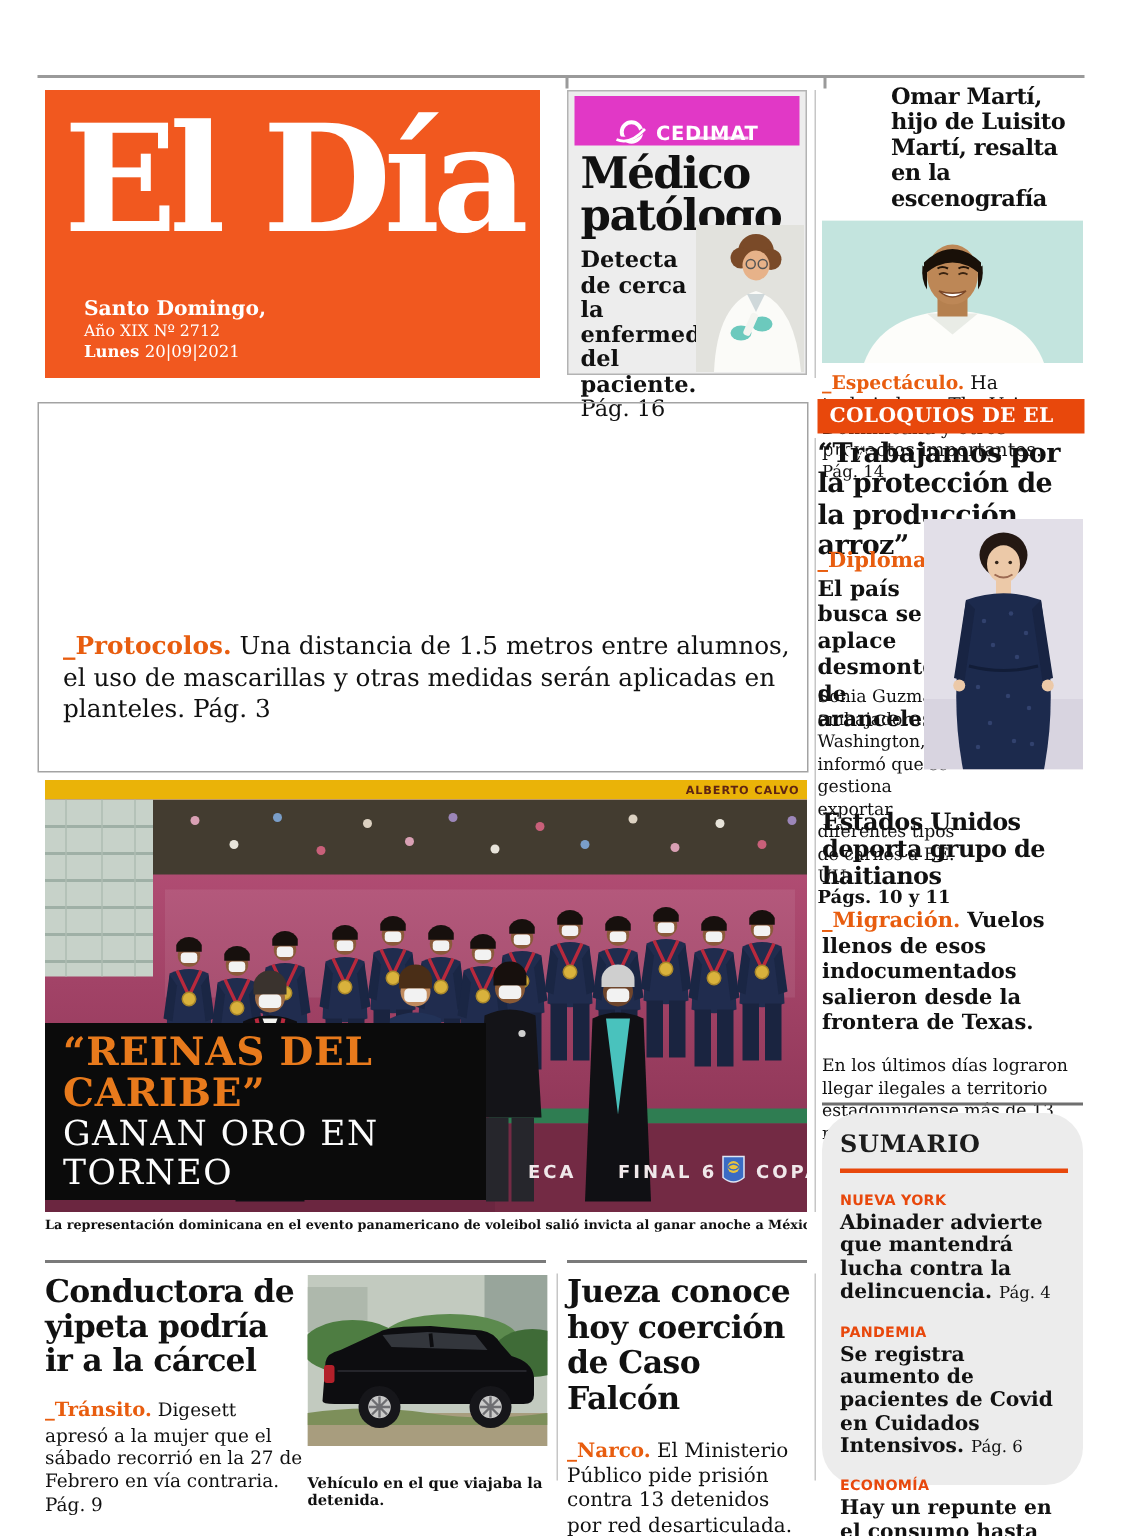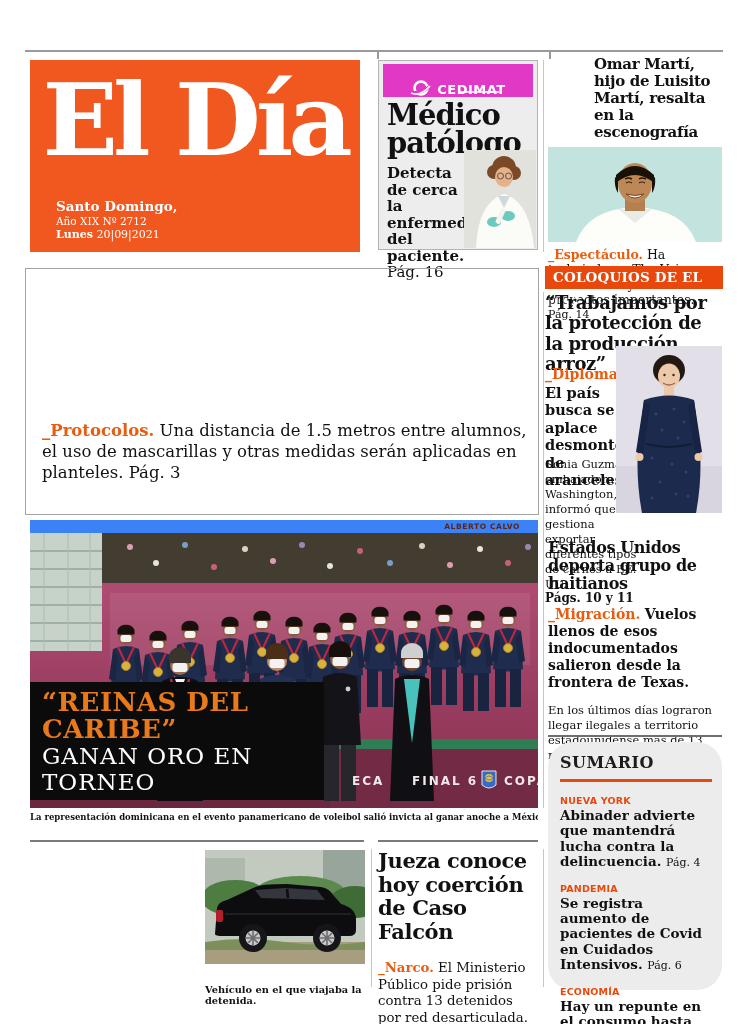--- a/index.html
+++ b/index.html
@@ -67,22 +67,22 @@
   .sumario{left:548px;top:742px;width:174px;height:248px;background:#ececec;box-sizing:border-box;
            padding:11px 10px 0 12px;border-radius:25px;}
   .sum-title{font-size:16px;font-weight:bold;letter-spacing:.5px;color:#1c1c1c;}
   .sum-rule{height:3px;background:#e8480c;margin-top:7px;}
   .sum-item{margin-top:13px;}
   .sum-cat{font-family:"DejaVu Sans",sans-serif;font-weight:bold;font-size:9.5px;color:#e8480c;letter-spacing:.2px;}
   .sum-text{font-size:13.5px;font-weight:bold;line-height:1.14;margin-top:2px;}
   .sum-text .pref{font-size:11px;}
   
   .vball{left:30px;top:520px;width:508px;height:288px;}
-  .credit{height:13px;background:#3b82f6;color:#5e2413;font-family:"DejaVu Sans",sans-serif;
-          font-weight:bold;font-size:7.5px;text-align:right;line-height:13px;padding-right:18px;
+  .credit{height:13px;background:#eab308;color:#5e2413;font-family:"DejaVu Sans",sans-serif;
+          font-weight:bold;font-size:7.5px;text-align:right;line-height:13px;padding-right:5px;
           letter-spacing:.6px;box-sizing:border-box;}
   .overlay{position:absolute;left:0;bottom:8px;width:294px;background:#0b0b0b;box-sizing:border-box;
            padding:7px 8px 5px 12px;}
   .ov1{color:#e87a1c;font-weight:bold;font-size:26px;line-height:1.05;letter-spacing:.5px;}
   .ov2{color:#fdfdfd;font-size:23px;line-height:1.1;letter-spacing:1px;margin-top:1px;}
   .vcap{left:30px;top:812px;width:508px;font-size:8.5px;font-weight:bold;white-space:nowrap;overflow:hidden;}
   
   .bot-div{top:840px;height:2px;background:#7a7a7a;}
   .conductora{left:30px;top:849px;width:172px;}
   .cond-h{font-size:21px;font-weight:bold;line-height:1.1;letter-spacing:-.5px;}
@@ -378,20 +378,28 @@
     </div>
   </div>
   <div class="abs vcap">
     <span>La representación dominicana en el evento panamericano de voleibol salió invicta al ganar anoche a México y conquistar la presea.</span>
     
   </div>
 
   <div class="abs bot-div" style="left:30px;width:334px;"></div>
   <div class="abs bot-div" style="left:378px;width:160px;"></div>
 
+  <div class="abs conductora">
+    <div class="cond-h">Conductora de yipeta podría ir a la cárcel</div>
+    <p class="kick-para cond-k">
+      <span class="kprefix">_</span><span class="kicker">Tránsito.</span>
+      <span class="kbody">Digesett apresó a la mujer que el sábado recorrió en la 27 de Febrero en vía contraria.</span>
+      <span class="kbody">Pág. 9</span>
+    </p>
+  </div>
 
   <div class="abs suv">
     <svg width="160" height="114" viewBox="0 0 160 114">
       <rect width="160" height="114" fill="#c2cabf"></rect>
       <rect x="118" y="0" width="42" height="44" fill="#98a59b"></rect>
       <path d="M124,6 H154 M124,14 H154 M124,22 H154 M124,30 H154" stroke="#8795
 8b" stroke-width="2"></path>
       <rect x="0" y="8" width="40" height="30" fill="#aeb8ac"></rect>
       <ellipse cx="30" cy="48" rx="34" ry="18" fill="#4e7d42"></ellipse>
       <ellipse cx="95" cy="42" rx="45" ry="16" fill="#5c8a4e"></ellipse>

